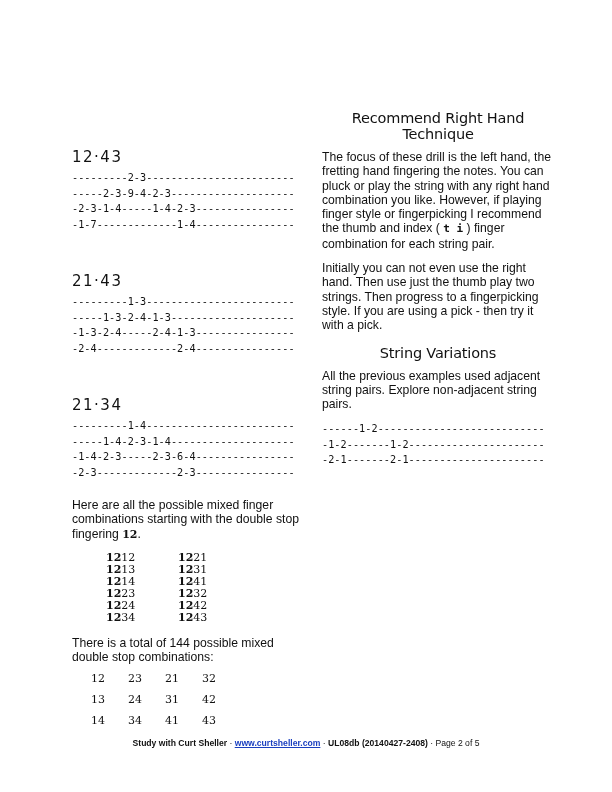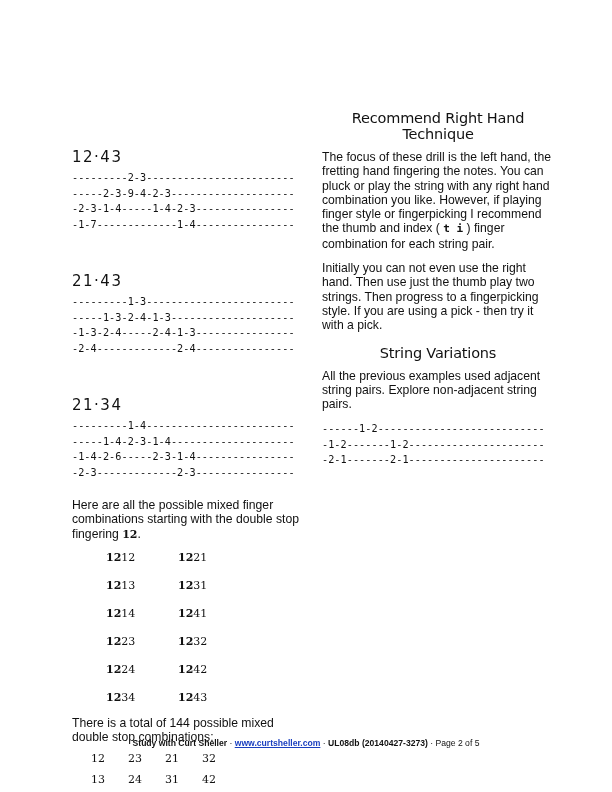--- a/index.html
+++ b/index.html
@@ -5,21 +5,21 @@
   html, body { margin: 0; padding: 0; background: #ffffff; }
   body { width: 612px; height: 792px; position: relative; overflow: hidden; color: #111; font-family: "Liberation Sans", sans-serif; }
   .col-left { position: absolute; left: 72px; top: 108px; width: 240px; }
   .col-right { position: absolute; left: 322px; top: 110px; width: 232px; }
   .ex-title { font-family: "DejaVu Sans", sans-serif; font-size: 15px; letter-spacing: 1.5px; margin: 0 0 4px 0; font-weight: normal; height: 18px; line-height: 18px; }
   .tab { font-family: "DejaVu Sans Mono", monospace; font-size: 10.2px; line-height: 15.5px; white-space: pre; margin: 0; letter-spacing: 0.05px; }
   .ex-block { margin-bottom: 14px; margin-top: 40px; }
   .para { font-size: 12.2px; line-height: 14.3px; margin: 0 0 10px 0; }
   .h2 { font-family: "DejaVu Sans", sans-serif; font-size: 14.5px; font-weight: normal; margin: 0 0 8px 0; letter-spacing: -0.2px; text-align: center; }
   .b12 { font-family: "DejaVu Serif", serif; font-weight: bold; font-size: 11px; }
-  .combo-grid { display: grid; grid-template-columns: 72px 72px; row-gap: 16px; margin-left: 34px; margin-top: 0; margin-bottom: 12px; }
+  .combo-grid { display: grid; grid-template-columns: 72px 72px; row-gap: 0; margin-left: 34px; margin-top: 0; margin-bottom: 12px; }
   .combo { font-family: "DejaVu Serif", serif; font-size: 11px; height: 12px; line-height: 12px; }
   .combo .bold { font-weight: bold; }
   .total-grid { display: grid; grid-template-columns: 37px 37px 37px 37px; row-gap: 8px; margin-left: 19px; margin-top: 8px; }
   .total-grid span { font-family: "DejaVu Serif", serif; font-size: 11px; height: 13px; line-height: 13px; }
   .ti { font-family: "DejaVu Sans Mono", monospace; font-weight: bold; font-size: 11px; }
   .footer { position: absolute; top: 738px; left: 0; width: 612px; text-align: center; font-size: 8.6px; }
   .footer .strong { font-weight: bold; }
   .footer a { color: #1a3fbf; text-decoration: underline; font-weight: bold; }
 </style>
 </head>
@@ -37,21 +37,21 @@
     <div class="ex-title">21·43</div>
     <div class="tab">---------1-3------------------------</div>
     <div class="tab">-----1-3-2-4-1-3--------------------</div>
     <div class="tab">-1-3-2-4-----2-4-1-3----------------</div>
     <div class="tab">-2-4-------------2-4----------------</div>
   </div>
   <div class="ex-block" style="margin-bottom:18px;">
     <div class="ex-title">21·34</div>
     <div class="tab">---------1-4------------------------</div>
     <div class="tab">-----1-4-2-3-1-4--------------------</div>
-    <div class="tab">-1-4-2-6-----2-3-1-4----------------</div>
+    <div class="tab">-1-4-2-3-----2-3-6-4----------------</div>
     <div class="tab">-2-3-------------2-3----------------</div>
   </div>
 
   <p class="para">
     <span>Here are all the possible mixed finger combinations starting with the double stop fingering </span><span class="b12">12</span><span>.</span>
   </p>
 
   <div class="combo-grid">
     <div class="combo"><span class="bold">12</span><span>12</span></div>
     <div class="combo"><span class="bold">12</span><span>21</span></div>
@@ -93,14 +93,14 @@
   <h2 class="h2">String Variations</h2>
   <p class="para" style="margin-bottom:10px;">All the previous examples used adjacent string pairs. Explore non-adjacent string pairs.</p>
   <div>
     <div class="tab">------1-2---------------------------</div>
     <div class="tab">-1-2-------1-2----------------------</div>
     <div class="tab">-2-1-------2-1----------------------</div>
   </div>
 </div>
 
 <div class="footer">
-  <span class="strong">Study with Curt Sheller</span><span> · </span><a>www.curtsheller.com</a><span> · </span><span class="strong">UL08db (20140427-3273)</span><span> · </span><span>Page 2 of 5</span>
+  <span class="strong">Study with Curt Sheller</span><span> · </span><a>www.curtsheller.com</a><span> · </span><span class="strong">UL08db (20140427-2408)</span><span> · </span><span>Page 2 of 5</span>
 </div>
 
 </body></html>

